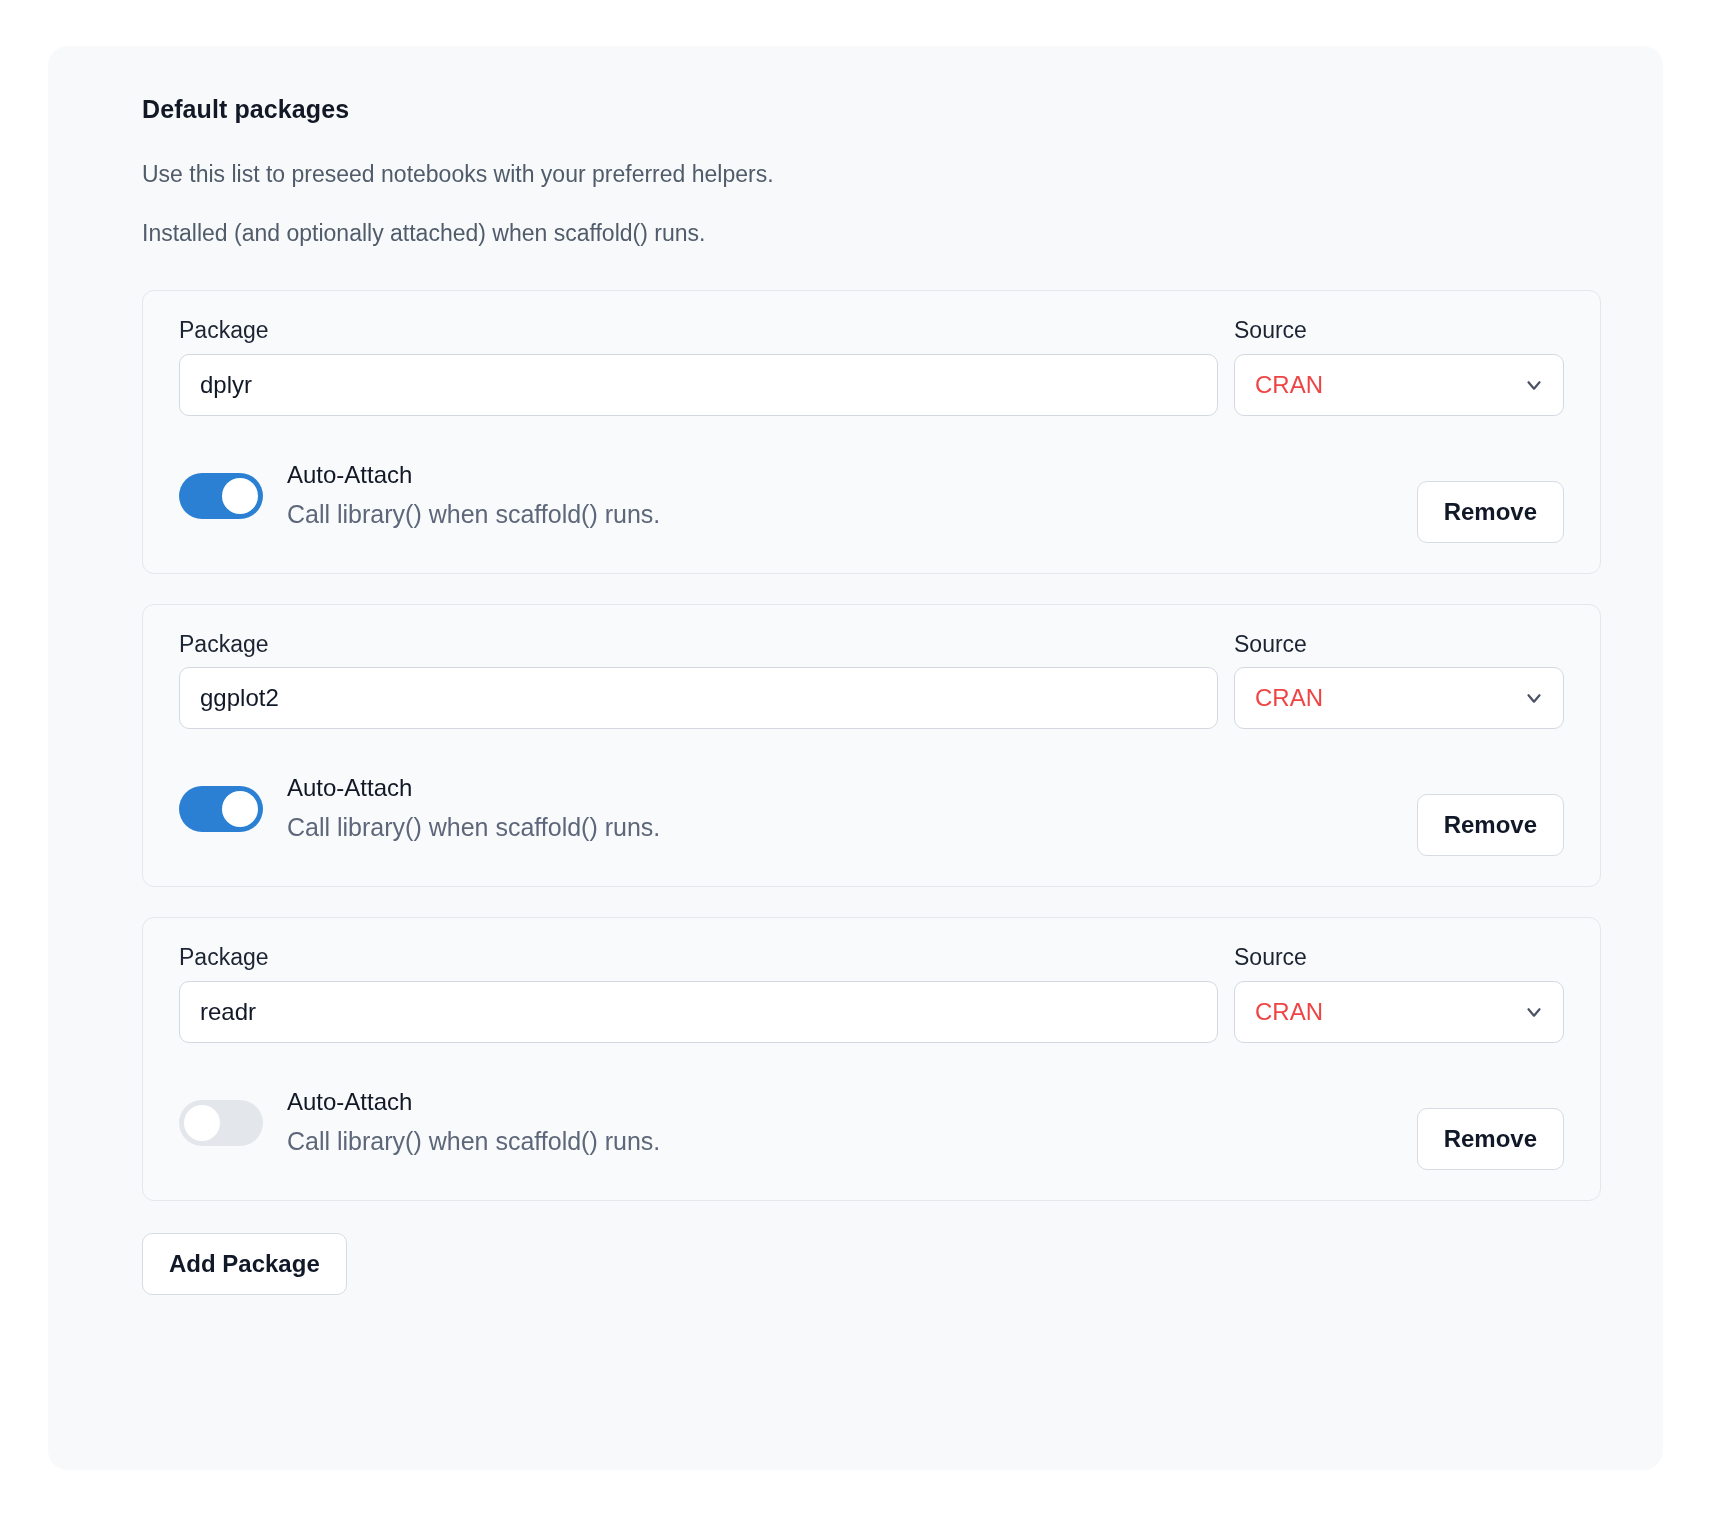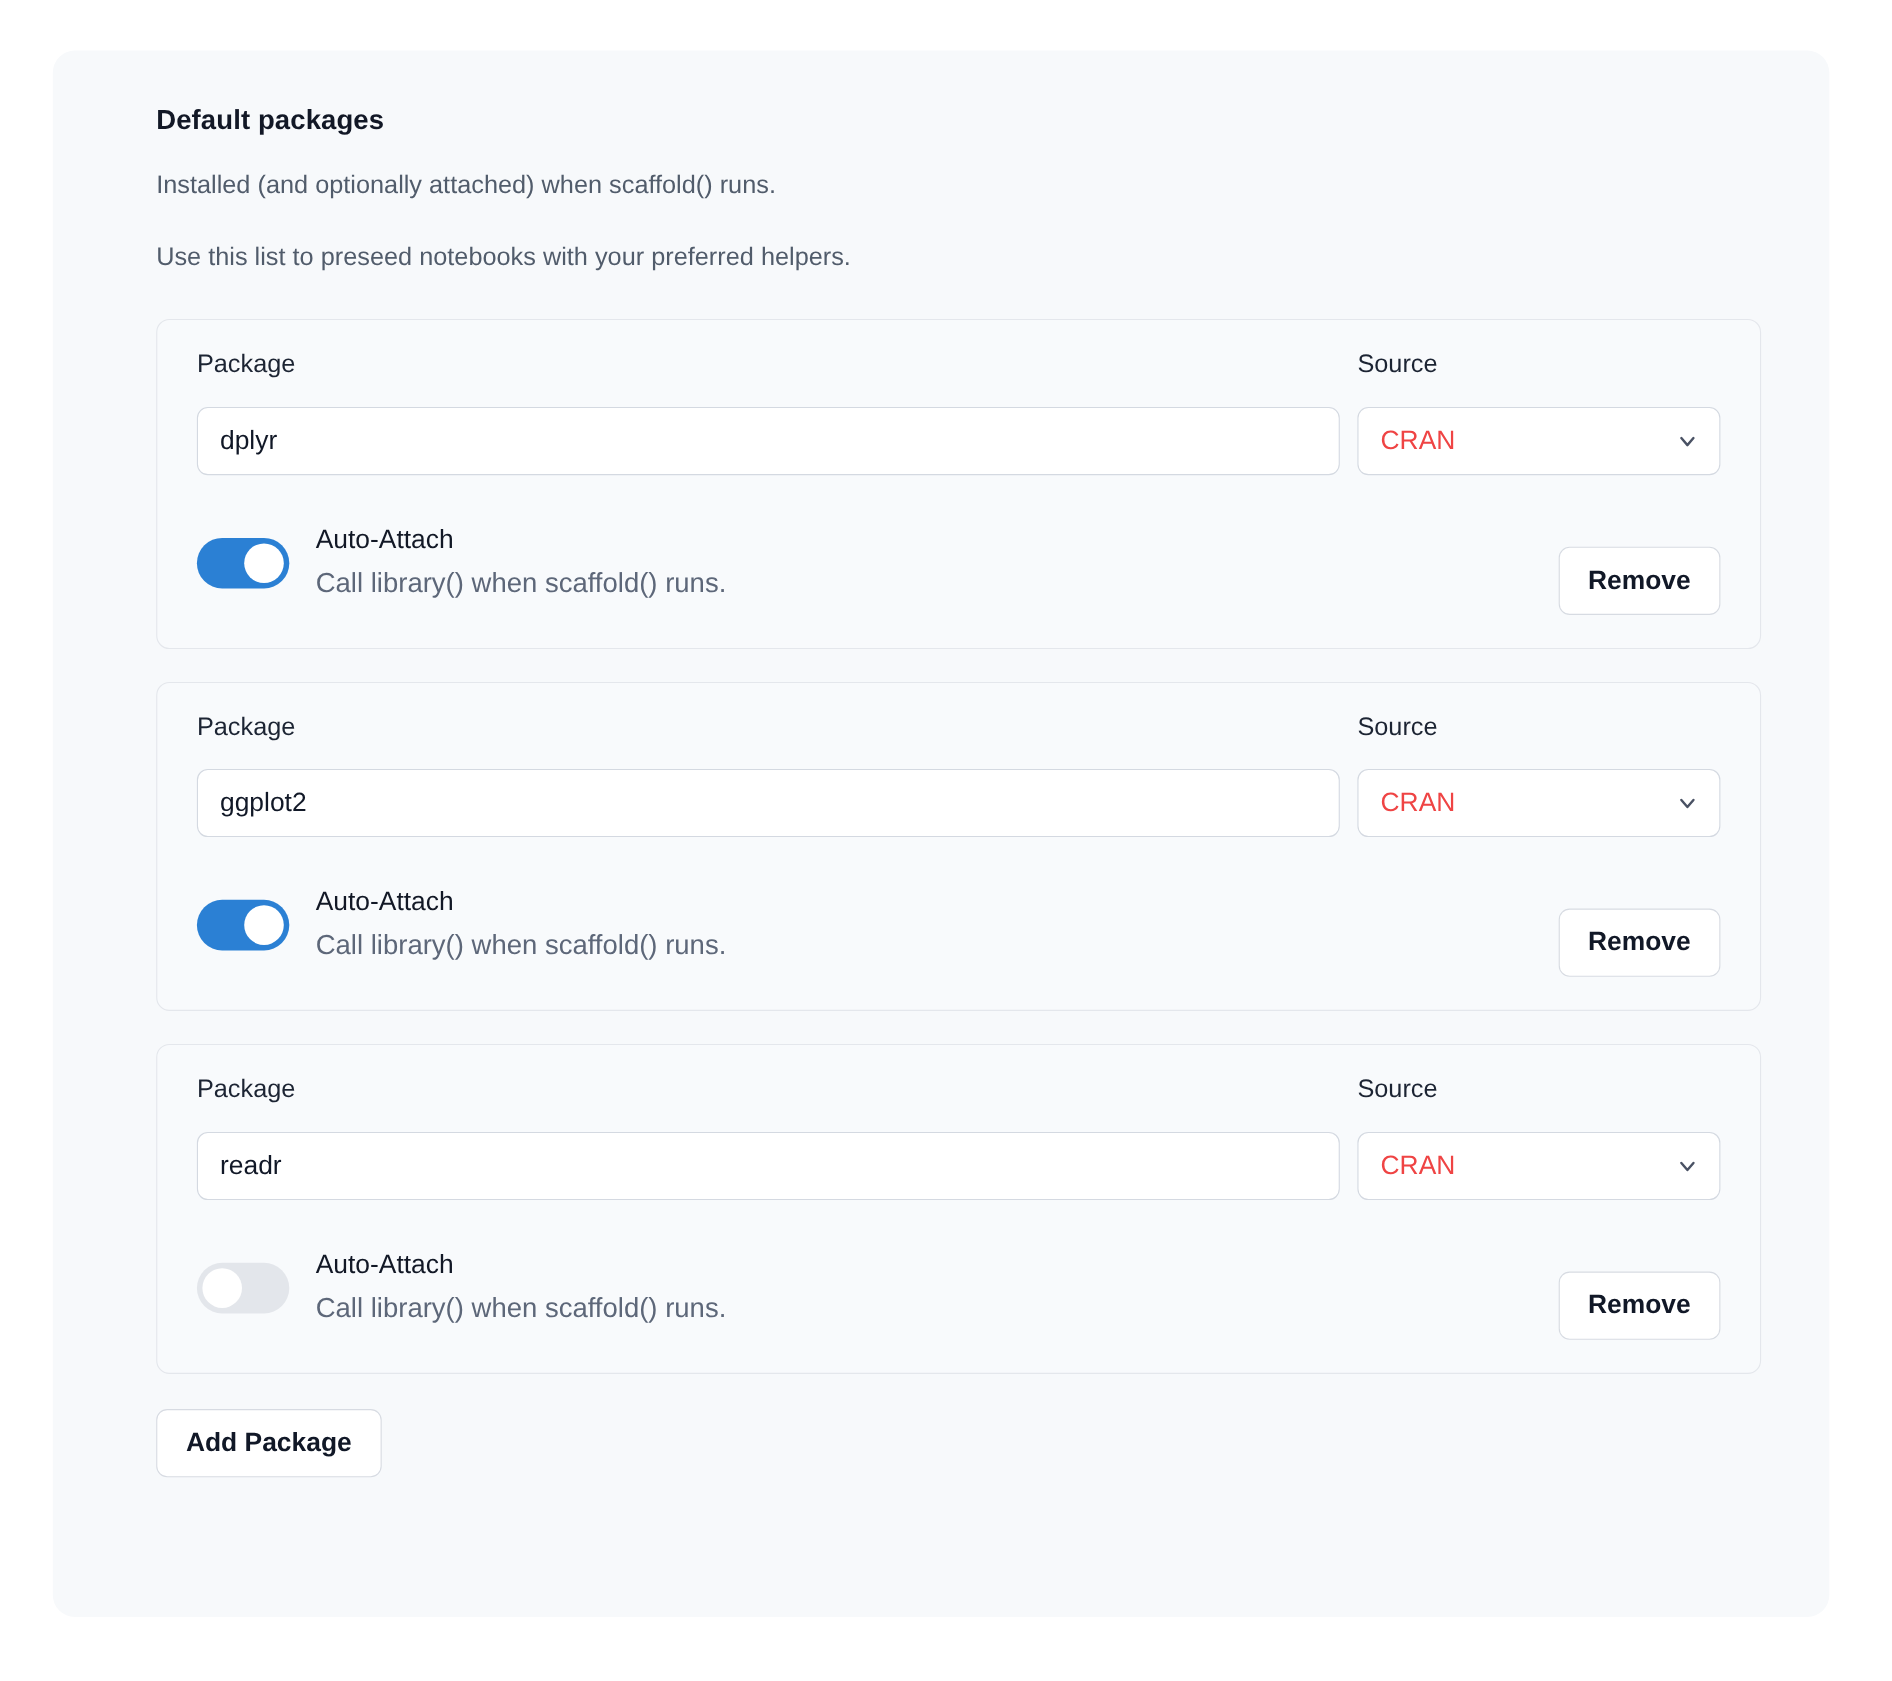--- a/index.html
+++ b/index.html
@@ -81,21 +81,21 @@
   .lbl-package { flex: 1 1 auto; }
   .lbl-source {
     width: 330px;
     flex: 0 0 330px;
     margin-left: 16px;
   }
 
   .card-row-fields {
     display: flex;
     align-items: center;
-    margin-top: 25px;
+    margin-top: 9px;
   }
 
   .text-input {
     flex: 1 1 auto;
     height: 62px;
     box-sizing: border-box;
     background: #ffffff;
     border: 1px solid #d4d9e1;
     border-radius: 10px;
     font-family: "Liberation Sans", sans-serif;
@@ -213,22 +213,22 @@
     margin-top: 2px;
   }
 </style>
 </head>
 <body>
 
 <div class="page">
   <div class="panel">
 
     <h2 class="section-title">Default packages</h2>
+    <p class="section-desc desc-2">Use this list to preseed notebooks with your preferred helpers.</p>
     <p class="section-desc desc-1">Installed (and optionally attached) when scaffold() runs.</p>
-    <p class="section-desc desc-2">Use this list to preseed notebooks with your preferred helpers.</p>
 
     <div class="cards">
 
       <div class="pkg-card">
         <div class="card-row-labels">
           <div class="lbl lbl-package">Package</div>
           <div class="lbl lbl-source">Source</div>
         </div>
         <div class="card-row-fields">
           <input class="text-input" type="text" value="dplyr" style="">

